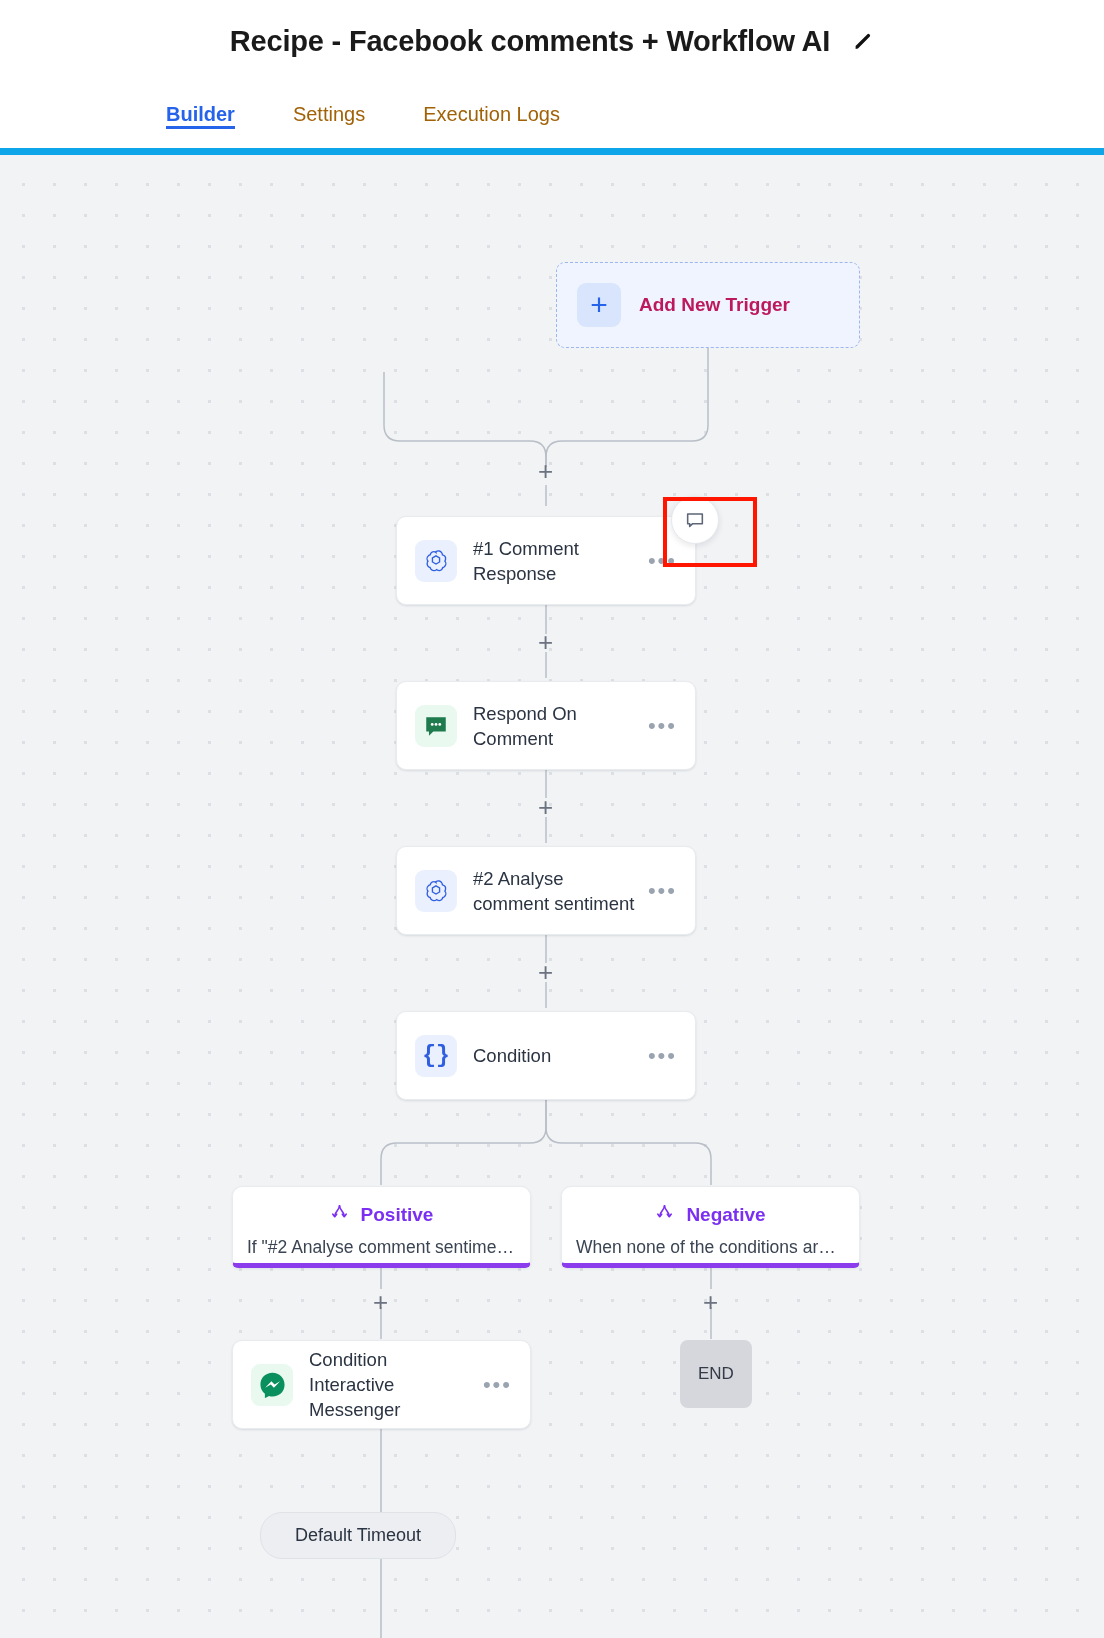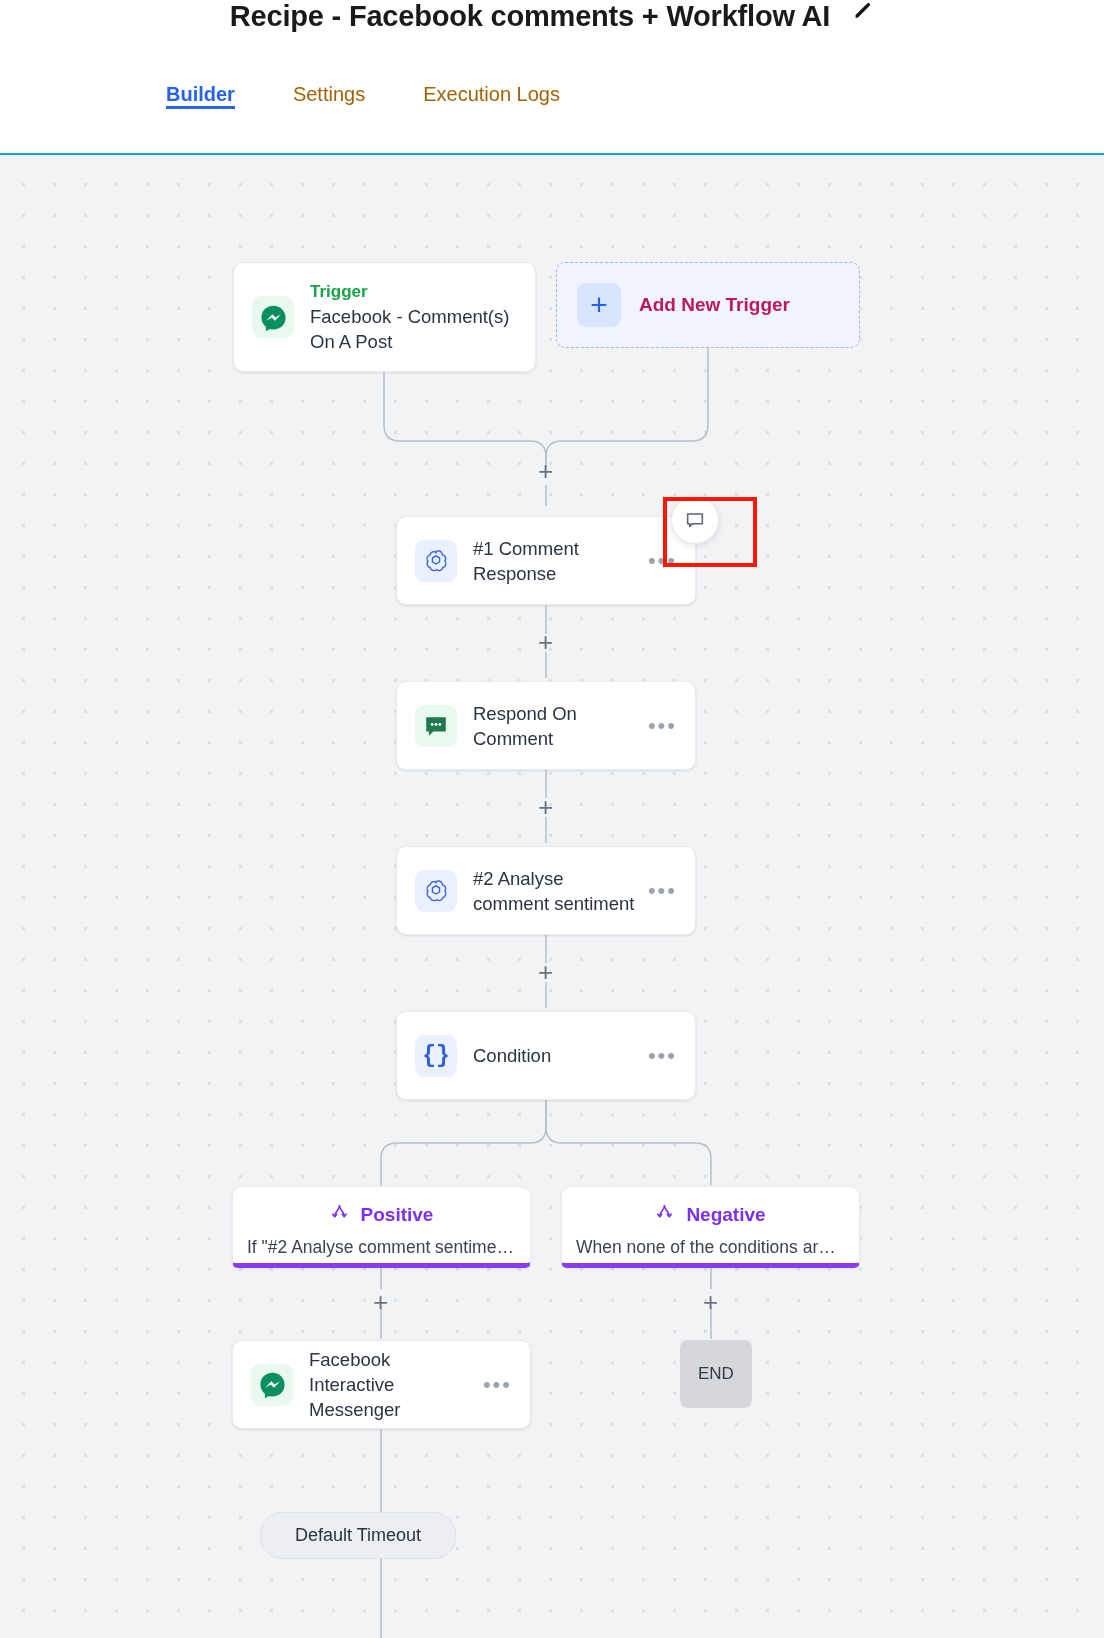--- a/index.html
+++ b/index.html
@@ -9,21 +9,21 @@
     font-family: "Liberation Sans", sans-serif;
     background: #ffffff;
     overflow: hidden;
   }
 
   
   .header {
     height: 83px;
     background: #ffffff;
     display: flex;
-    align-items: flex-start;
+    align-items: center;
     justify-content: center;
     position: relative;
   }
   .header-title {
     font-size: 29px;
     font-weight: bold;
     color: #1a1a1a;
     letter-spacing: -0.2px;
   }
   .edit-icon {
@@ -31,23 +31,23 @@
     display: inline-flex;
     align-items: center;
     cursor: pointer;
   }
 
   
   .tabs {
     height: 72px;
     background: #ffffff;
     display: flex;
-    align-items: flex-start;
+    align-items: center;
     padding-left: 166px;
-    border-bottom: 2px solid #0ea5e9;
+    border-bottom: 7px solid #0ea5e9;
     gap: 0;
   }
   .tab {
     display: flex;
     align-items: center;
     font-size: 20px;
     color: #a16207;
     padding: 0 0 0 0;
     margin-right: 58px;
     cursor: pointer;
@@ -302,32 +302,20 @@
     <line x1="381" y1="1112" x2="381" y2="1134" stroke="#b9bec7" stroke-width="1.5"></line>
     <line x1="381" y1="1152" x2="381" y2="1184" stroke="#b9bec7" stroke-width="1.5"></line>
 
     <line x1="711" y1="1112" x2="711" y2="1134" stroke="#b9bec7" stroke-width="1.5"></line>
     <line x1="711" y1="1152" x2="711" y2="1184" stroke="#b9bec7" stroke-width="1.5"></line>
 
     <line x1="381" y1="1274" x2="381" y2="1357" stroke="#b9bec7" stroke-width="1.5"></line>
     <line x1="381" y1="1400" x2="381" y2="1483" stroke="#b9bec7" stroke-width="1.5"></line>
   </svg>
 
-  <div class="node" style="left:233px; top:107px; width:303px; height:110px;">
-    <div class="node-icon ic-green-bg">
-      <svg width="27" height="27" viewBox="0 0 32 32">
-        <path d="M16 2C7.9 2 1.7 7.9 1.7 15.9c0 4.6 2 8.6 5.3 11.2v5.1l4.9-2.7c1.3.4 2.7.6 4.1.6 8.1 0 14.3-5.9 14.3-13.9S24.1 2 16 2z" fill="#0a8f5f"></path>
-        <path d="M7.3 19.9l7.4-7.8 3.7 3.9 6.6-3.9-7.3 7.8-3.7-3.9-6.7 3.9z" fill="#ffffff"></path>
-      </svg>
-    </div>
-    <div class="node-body">
-      <div class="trigger-kicker">Trigger</div>
-      <div class="trigger-text">Facebook - Comment(s) On A Post</div>
-    </div>
-  </div>
 
   <div class="add-trigger" style="left:556px; top:107px; width:304px; height:86px;">
     <div class="add-trigger-plus">+</div>
     <div class="add-trigger-text">Add New Trigger</div>
   </div>
 
   <div class="plus" style="left:538px; top:303px;">+</div>
 
   <div class="node" style="left:396px; top:361px; width:300px; height:89px;">
     <div class="node-icon ic-blue-bg">
@@ -431,20 +419,20 @@
   <div class="end-badge" style="left:680px; top:1185px;">END</div>
 
   <div class="node" style="left:232px; top:1185px; width:299px; height:89px;">
     <div class="node-icon ic-green-bg">
       <svg width="27" height="27" viewBox="0 0 32 32">
         <path d="M16 2C7.9 2 1.7 7.9 1.7 15.9c0 4.6 2 8.6 5.3 11.2v5.1l4.9-2.7c1.3.4 2.7.6 4.1.6 8.1 0 14.3-5.9 14.3-13.9S24.1 2 16 2z" fill="#0a8f5f"></path>
         <path d="M7.3 19.9l7.4-7.8 3.7 3.9 6.6-3.9-7.3 7.8-3.7-3.9-6.7 3.9z" fill="#ffffff"></path>
       </svg>
     </div>
     <div class="node-body">
-      <div class="node-label" style="max-width:165px;">Facebook Interactive Messenger</div>
+      <div class="node-label" style="max-width:165px;">Condition Interactive Messenger</div>
     </div>
     <div class="dots">•••</div>
   </div>
 
   <div class="timeout-pill" style="left:260px; top:1357px;">Default Timeout</div>
 
 </div>
 
 </body></html>

